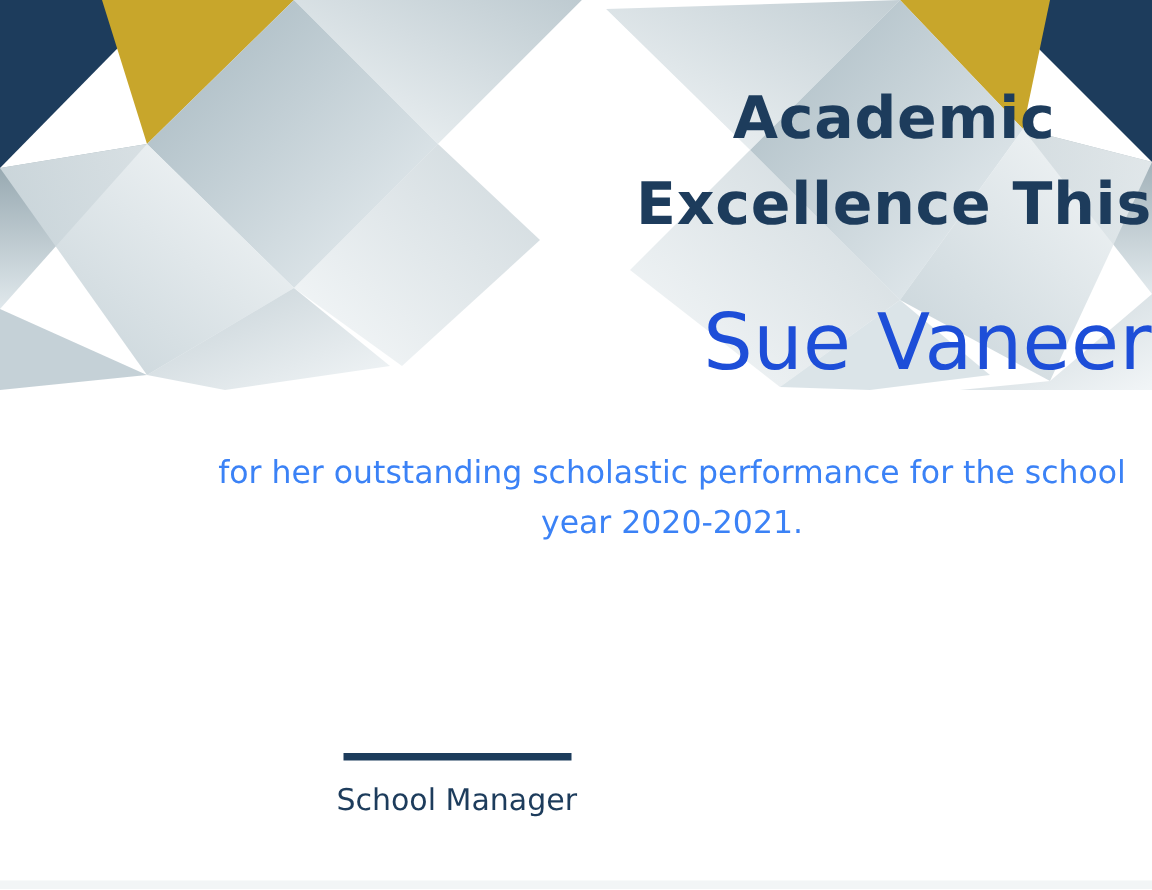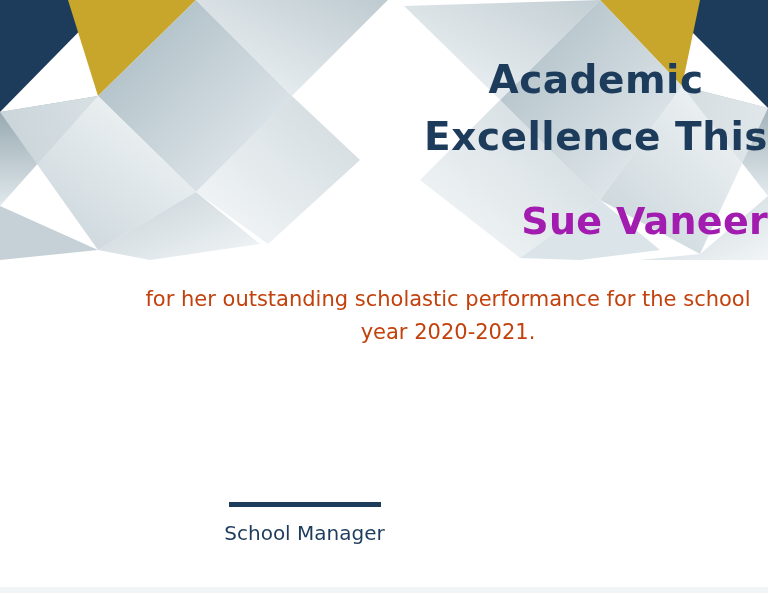--- a/index.html
+++ b/index.html
@@ -63,29 +63,29 @@
   }
   .awarded-to {
     margin-top: 38px;
     color: #8a7a22;
     font-size: 24px;
     font-family: "DejaVu Sans", sans-serif;
     letter-spacing: 0.2px;
   }
   .recipient {
     margin-top: 34px;
-    color: #a21caf;
-    font-weight: bold;
-    font-size: 38px;
+    color: #1d4ed8;
+    font-weight: normal;
+    font-size: 52px;
     font-family: "DejaVu Sans", sans-serif;
     letter-spacing: 0.3px;
   }
   .reason {
     margin-top: 40px;
-    color: #c2410c;
+    color: #3b82f6;
     font-size: 21px;
     line-height: 1.55;
     text-align: center;
     max-width: 640px;
     font-family: "DejaVu Sans", sans-serif;
   }
   .signature-block {
     position: absolute;
     bottom: 48px;
     left: 0;

